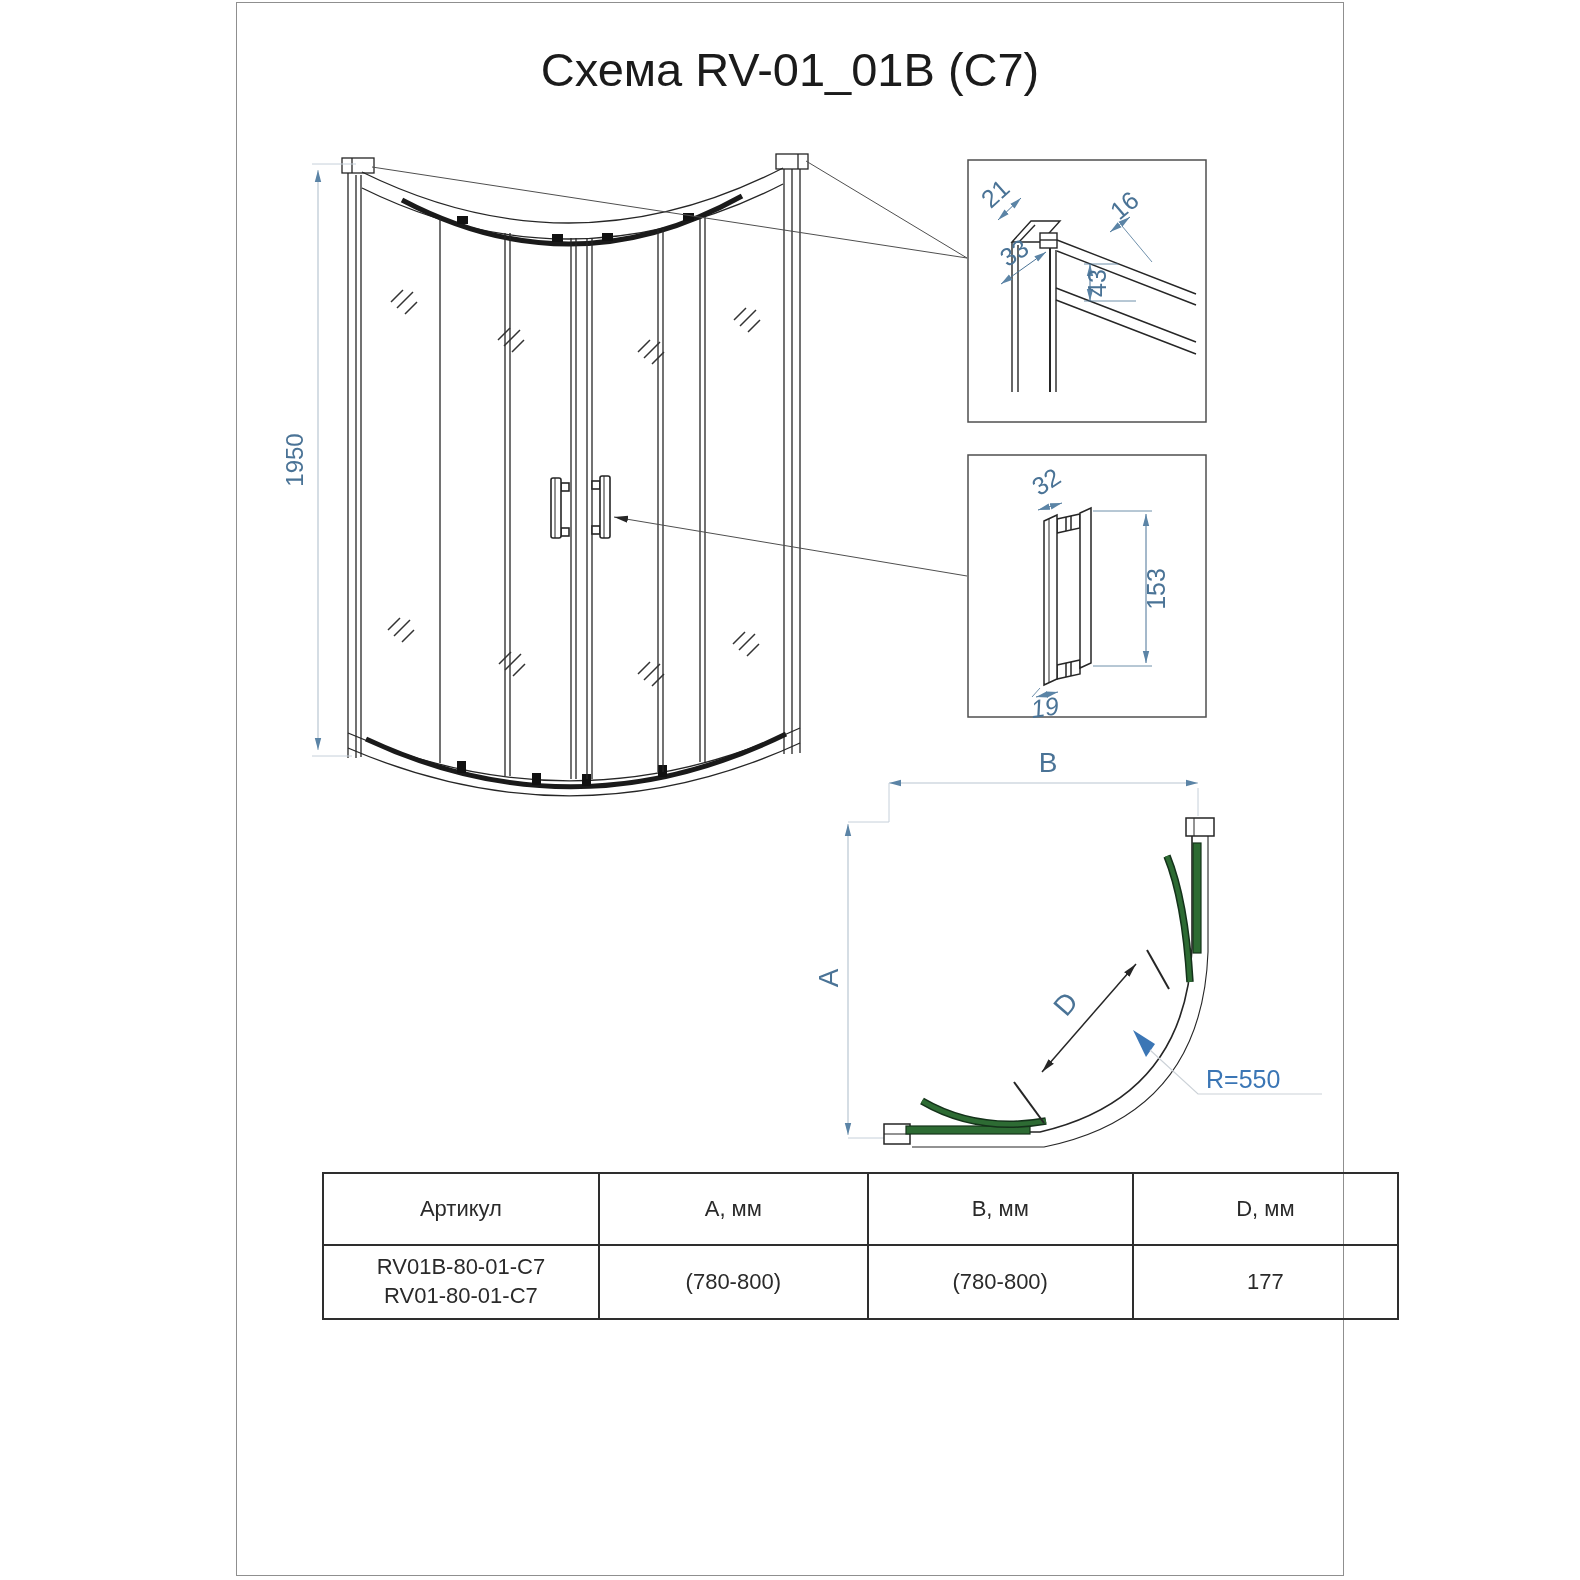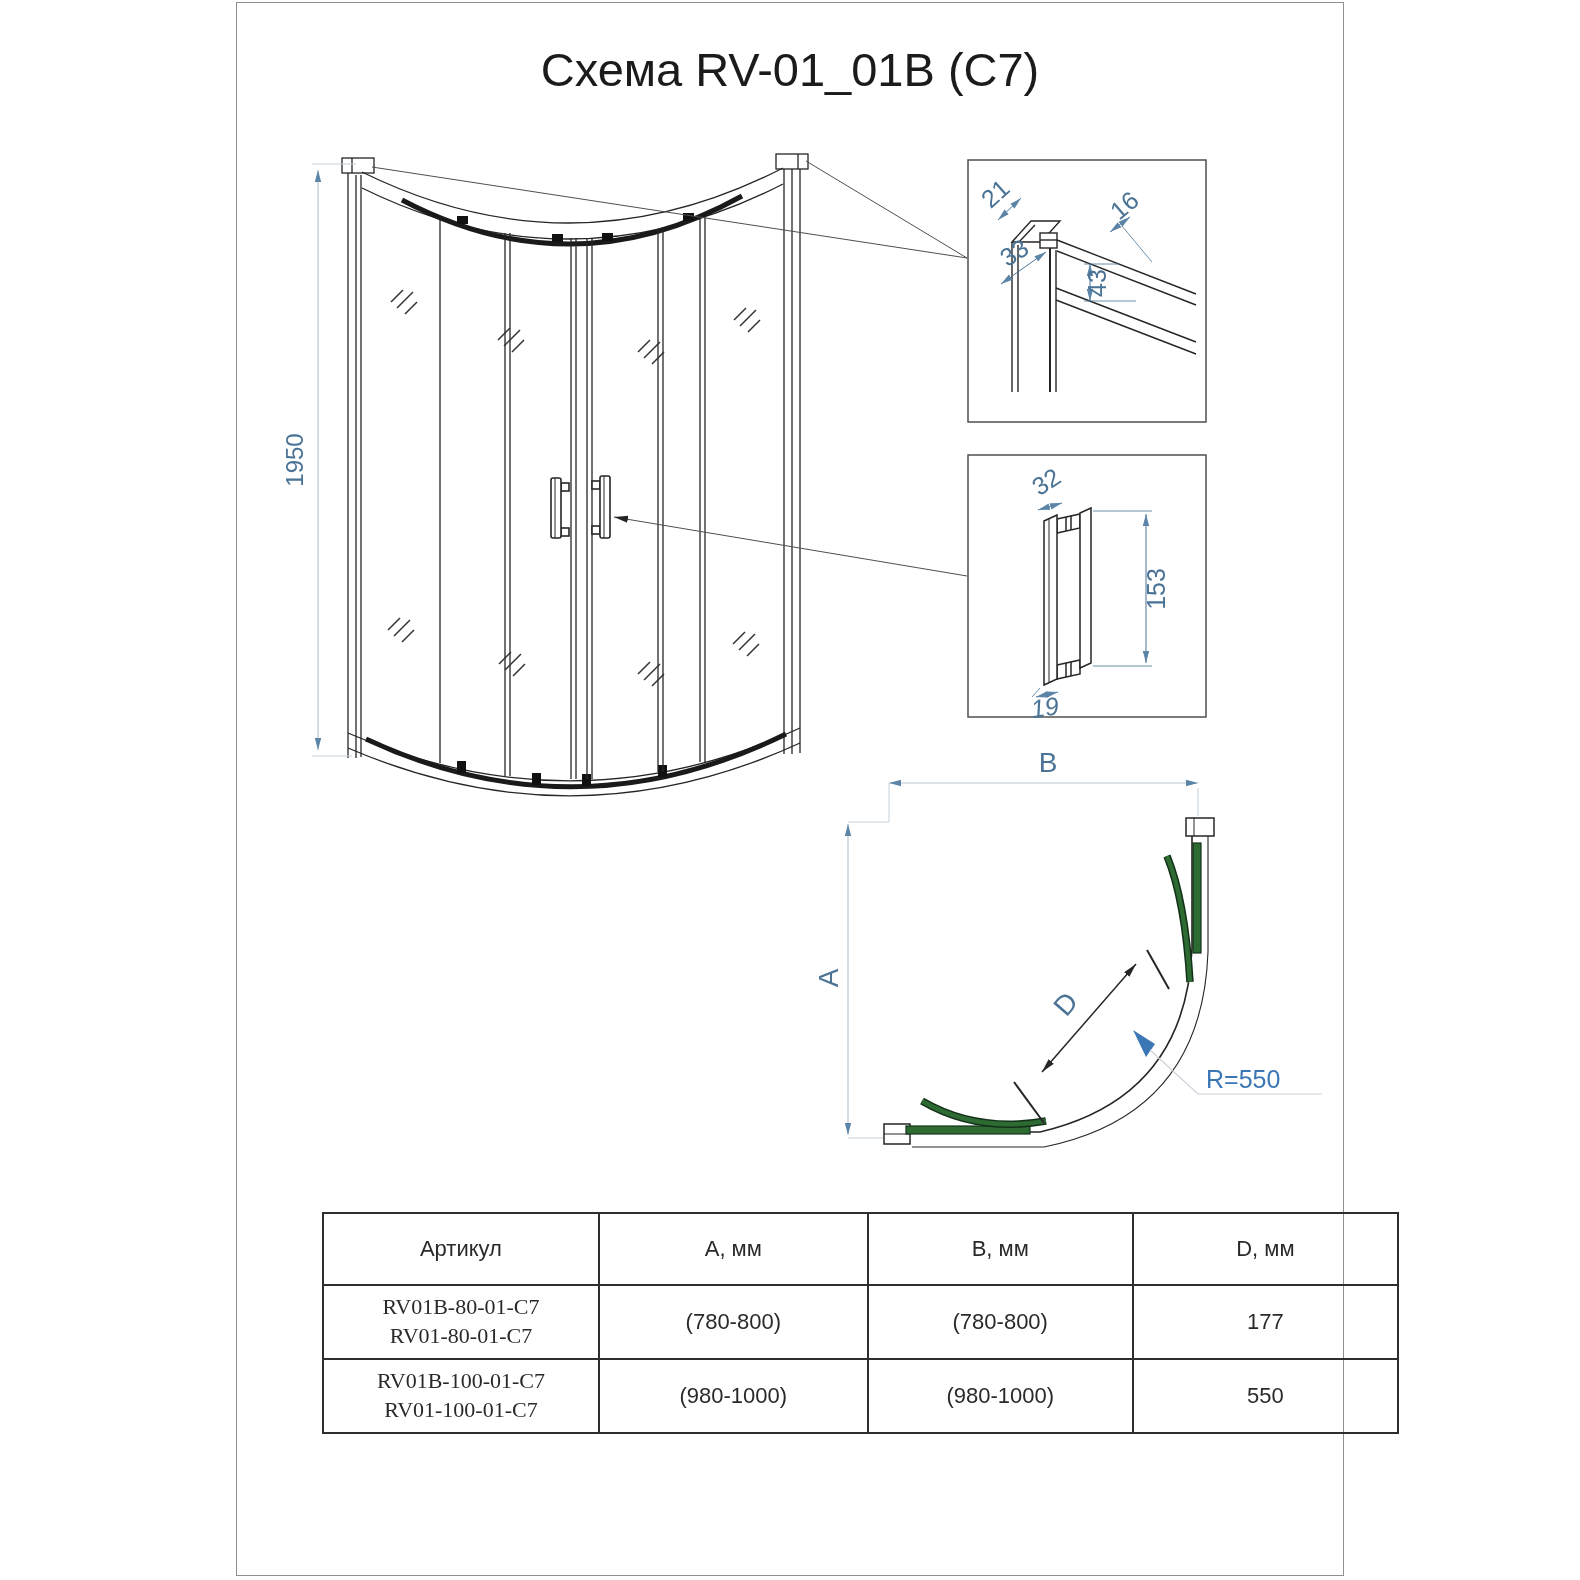--- a/index.html
+++ b/index.html
@@ -26,29 +26,29 @@
   .title{
     position:absolute;left:236px;top:42px;width:1108px;text-align:center;
     font-size:47px;color:#1b1b1b;letter-spacing:0px;
   }
   svg.drawing{position:absolute;left:0;top:0;}
   svg text{font-family:"Liberation Sans", sans-serif;}
   .dim-num{fill:var(--accent);font-size:25px;}
   .dim-big{fill:var(--accent);font-size:28px;}
   .radius-txt{fill:var(--bright);font-size:25px;}
   .h1950{fill:var(--accent);font-size:24px;}
-  .spec-table-wrap{position:absolute;left:322px;top:1212px;width:1077px;}
+  .spec-table-wrap{position:absolute;left:322px;top:1172px;width:1077px;}
   table.spec{border-collapse:collapse;width:100%;table-layout:fixed;}
   table.spec th, table.spec td{
     border:2px solid var(--tborder);text-align:center;vertical-align:middle;
     font-size:22px;font-weight:400;color:#2a2a2a;padding:4px 2px;
   }
   table.spec th{height:62px;}
   table.spec td{height:64px;}
-  .article-cell{white-space:pre-line;line-height:1.3;font-family:Liberation Serif, serif;}
+  .article-cell{white-space:pre-line;line-height:1.3;}
 </style>
 </head>
 <body>
 
 <div class="page">
   <div class="frame"></div>
   <div class="title">Схема RV-01_01B (C7)</div>
 
   <svg class="drawing" width="1580" height="1580" viewBox="0 0 1580 1580">
     <defs>
@@ -292,23 +292,16 @@
         <th>В, мм</th>
         <th>D, мм</th>
       </tr>
       <tr>
         <td class="article-cell">RV01B-80-01-C7
 RV01-80-01-C7</td>
         <td>(780-800)</td>
         <td>(780-800)</td>
         <td>177</td>
       </tr>
-      <tr>
-        <td class="article-cell">RV01B-100-01-C7
-RV01-100-01-C7</td>
-        <td>(980-1000)</td>
-        <td>(980-1000)</td>
-        <td>550</td>
-      </tr>
     </tbody>
       </table>
   </div>
 </div>
 
 </body></html>

